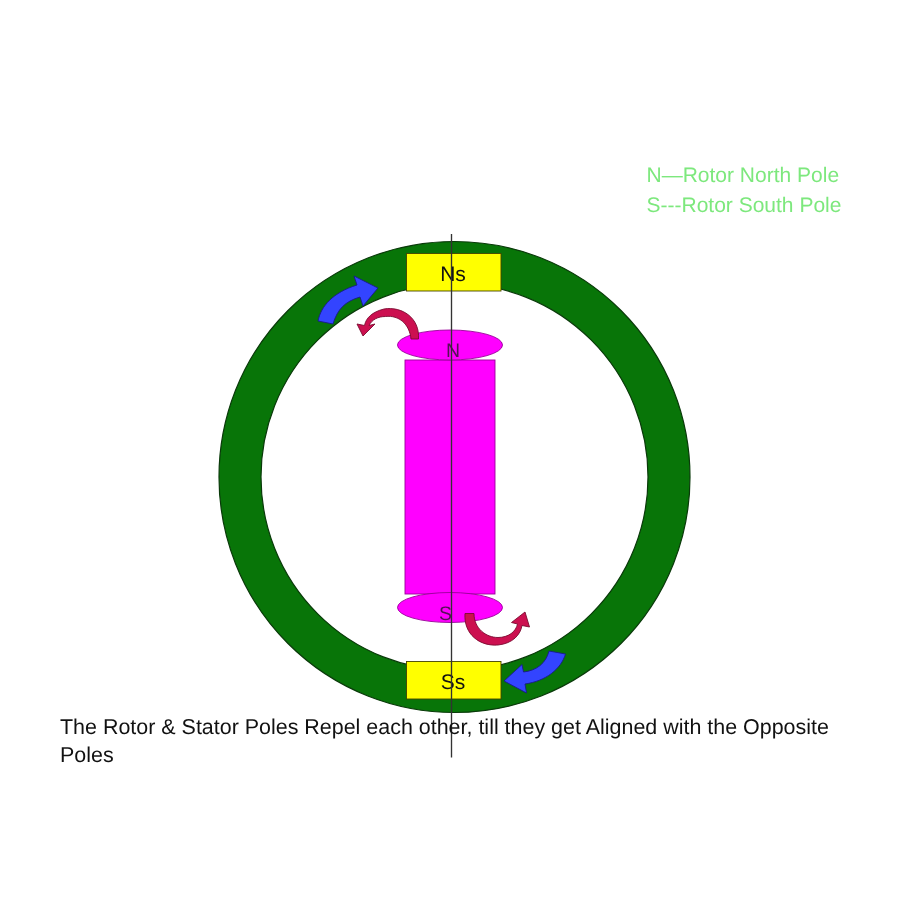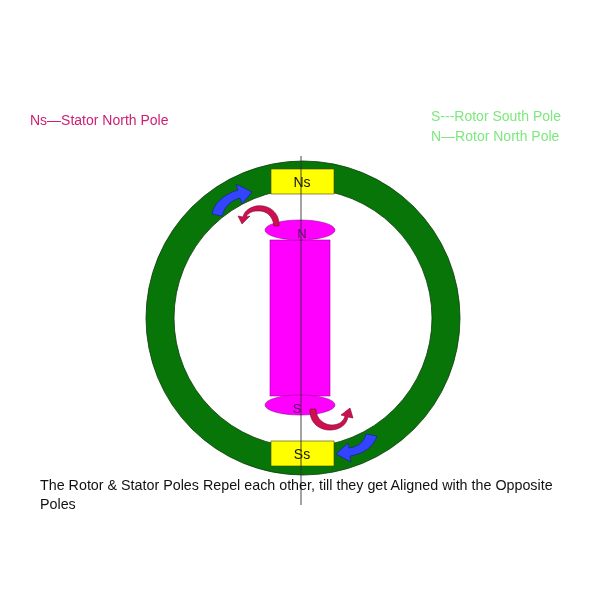--- a/index.html
+++ b/index.html
@@ -8,26 +8,25 @@
     .legend-stator { left: 30px; top: 110px; color: #cc1f73; }
     .legend-rotor { left: 431px; top: 106px; color: #7de87d; }
     .legend div { white-space: nowrap; }
     .caption { position: absolute; left: 40px; top: 476px; width: 550px; font-size: 14.3px; line-height: 19px; color: #111111; }
     svg.diagram { position: absolute; left: 0; top: 0; }
   </style>
 </head>
 <body>
 
 <div class="legend legend-stator">
-  <div>Ns—Stator North Pole</div>
 </div>
 
 <div class="legend legend-rotor">
+  <div>N—Rotor North Pole</div>
   <div>S---Rotor South Pole</div>
-  <div>N—Rotor North Pole</div>
 </div>
 
 <svg class="diagram" width="600" height="600" viewBox="0 0 600 600">
 
   <circle cx="303" cy="318" r="143" fill="none" stroke="#087508" stroke-width="28"></circle>
   <circle cx="303" cy="318" r="157" fill="none" stroke="#0a3a0a" stroke-width="0.8"></circle>
   <circle cx="303" cy="318" r="129" fill="none" stroke="#0a3a0a" stroke-width="0.8"></circle>
 
   <g>
     <rect x="271" y="169" width="63" height="25" fill="#ffff00" stroke="#444400" stroke-width="0.6"></rect>

